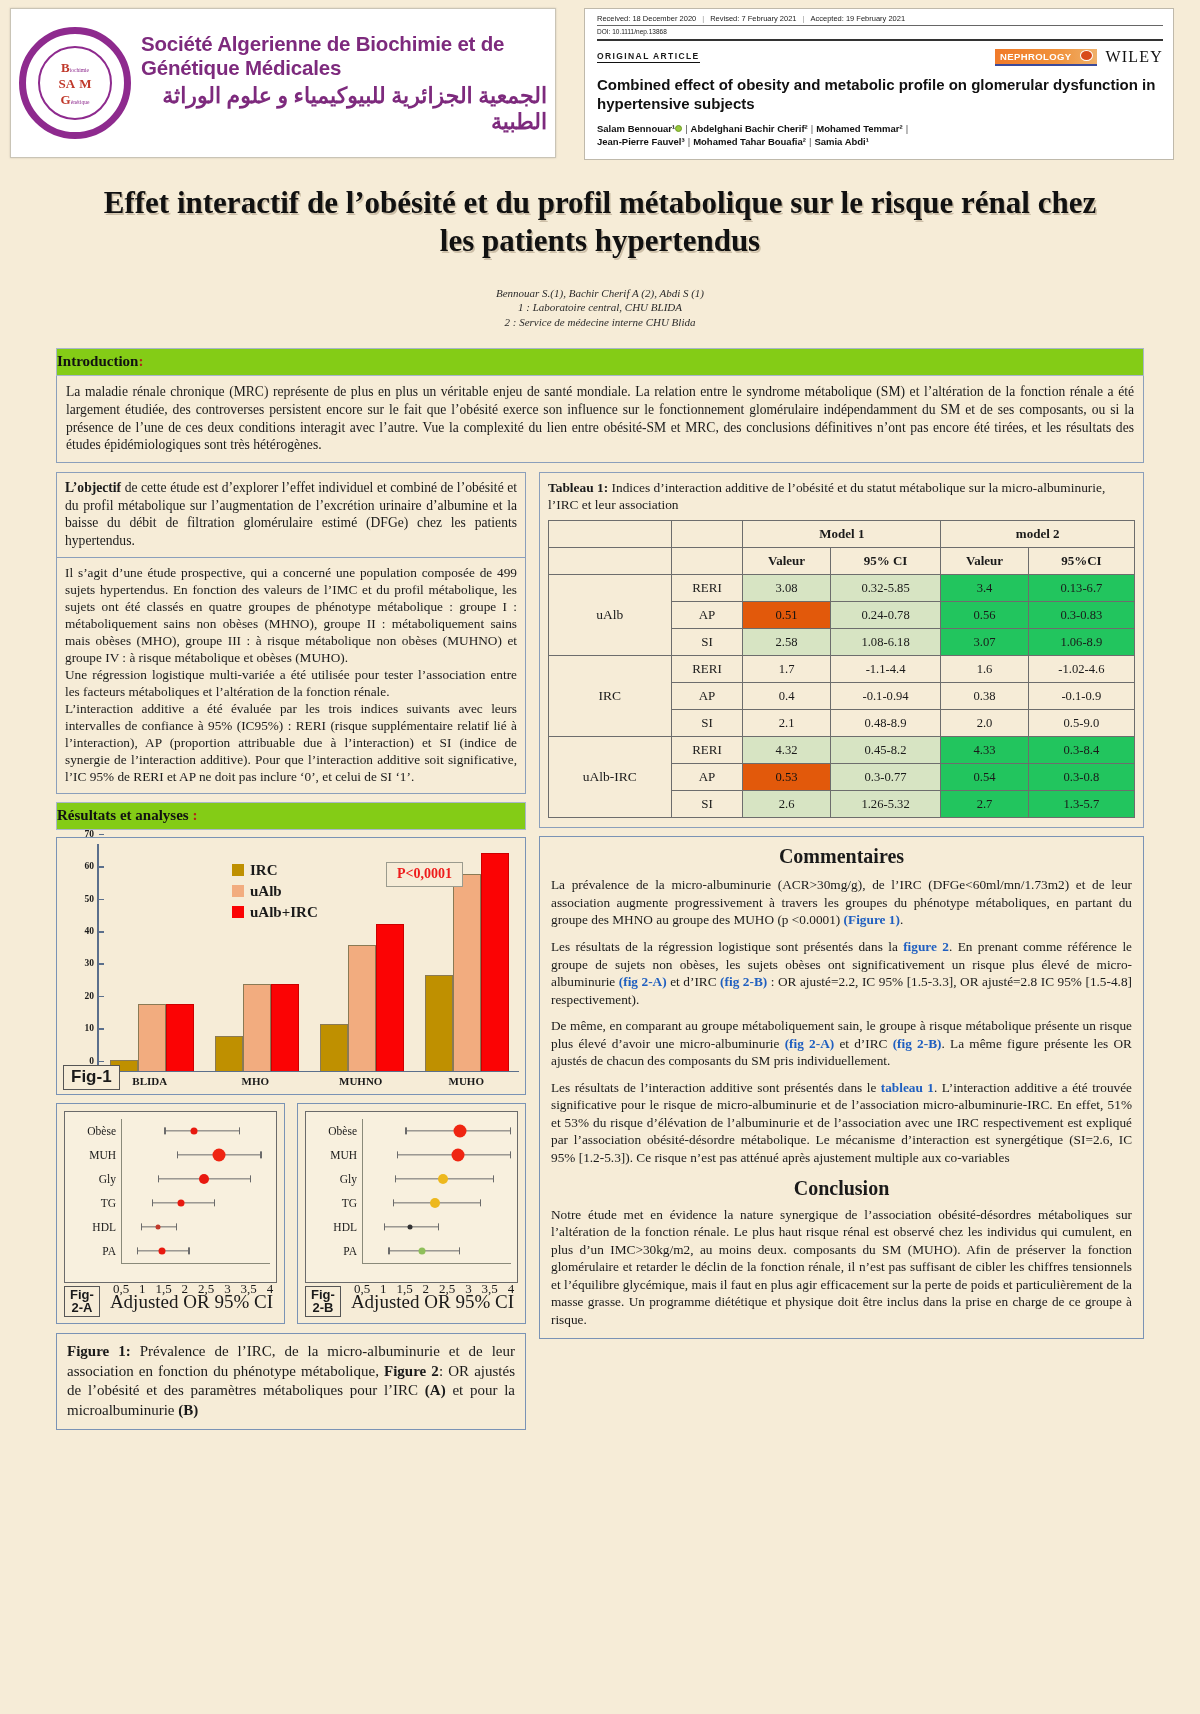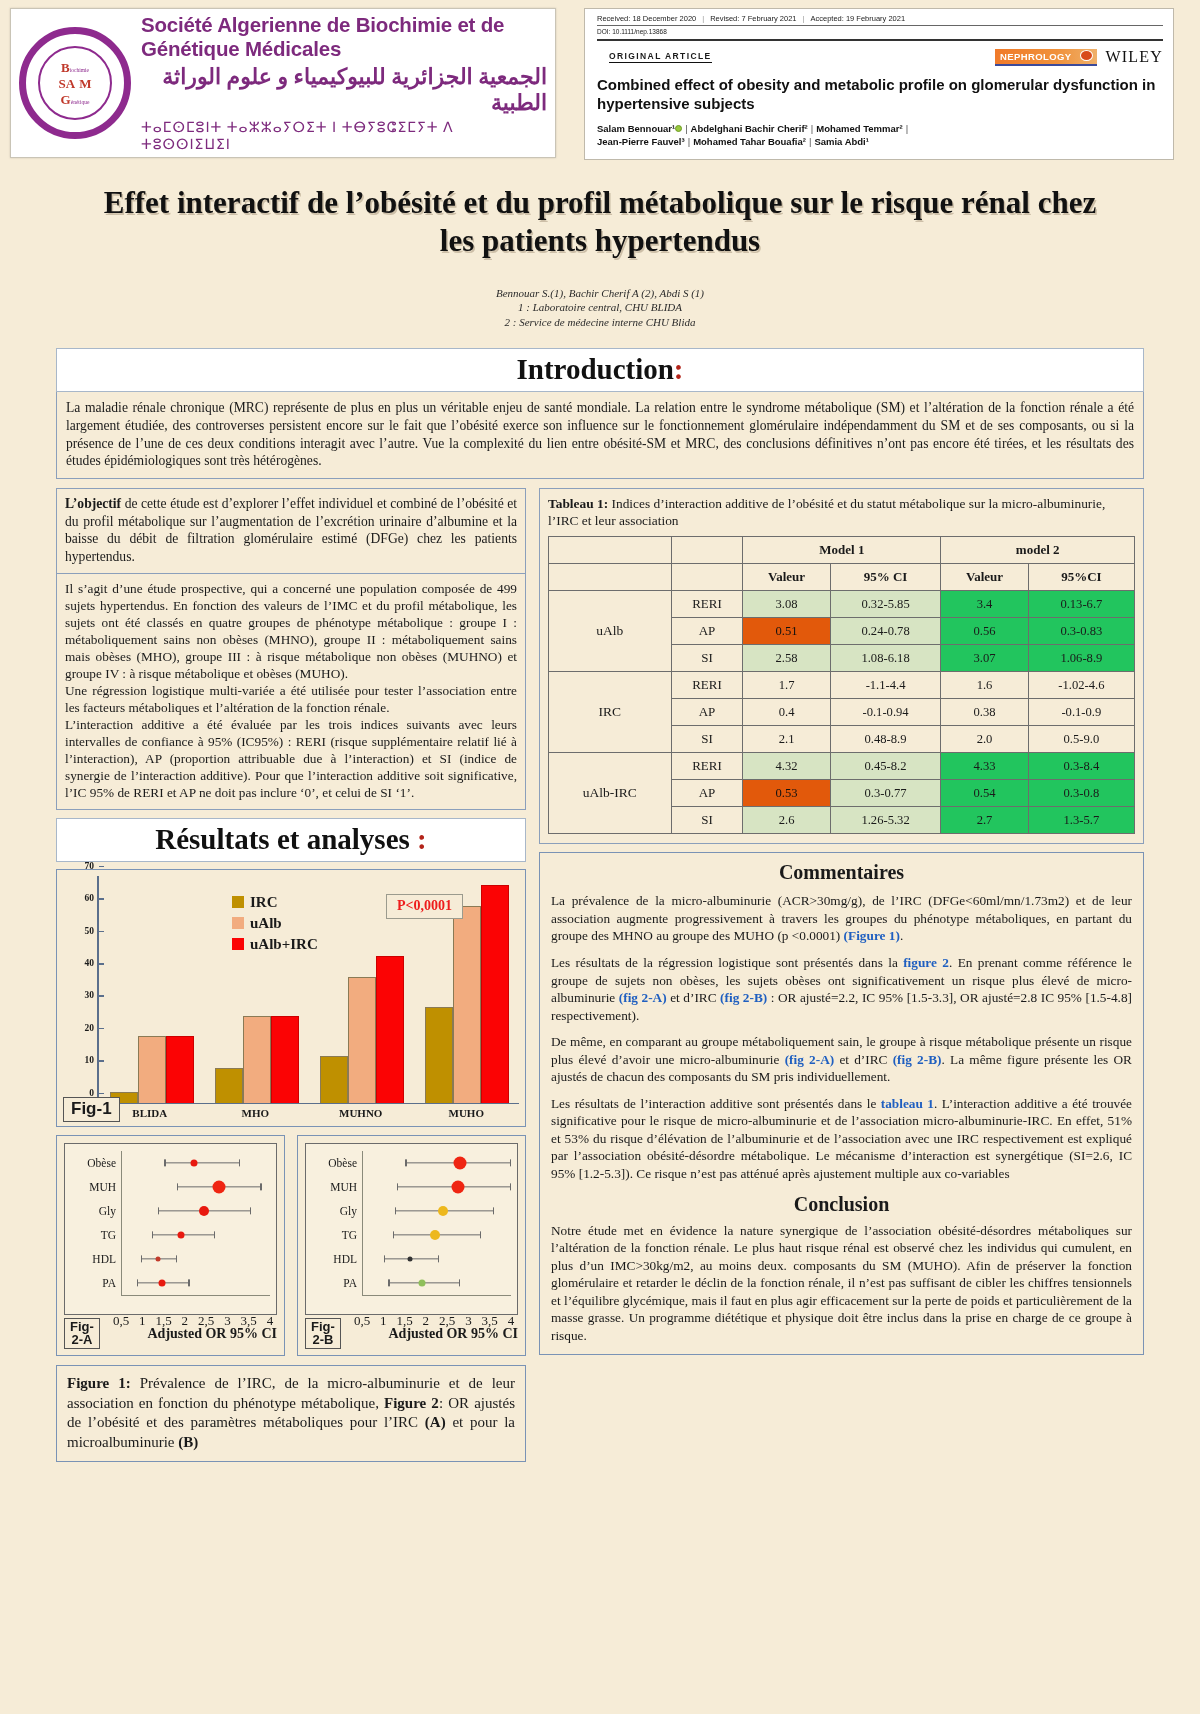--- a/index.html
+++ b/index.html
@@ -39,21 +39,21 @@
   .logo-tz { font-size:14px; color:#7d2a7d; letter-spacing:1px; }
 
   .article-box {
     width:590px; min-height:152px; background:#ffffff; border:1px solid #bfb9ab;
     padding:5px 10px 8px 12px; font-family:"Liberation Sans", sans-serif;
   }
   .art-dates { font-size:7.5px; color:#222; border-bottom:1px solid #666; padding-bottom:2px; display:flex; gap:6px; align-items:center;}
   .art-dates span { white-space:nowrap; }
   .art-sep { color:#999; }
   .art-doi { font-size:6.5px; color:#222; padding:2px 0 4px 0; border-bottom:2px solid #333; }
-  .art-typerow { display:flex; align-items:center; justify-content:space-between; margin-top:7px;margin-left:12px; }
+  .art-typerow { display:flex; align-items:center; justify-content:space-between; margin-top:7px; }
   .art-type { font-size:8.5px; font-weight:bold; letter-spacing:1.4px; border-bottom:1px solid #111; padding-bottom:1px; }
   .art-brands { display:flex; align-items:center; gap:8px; }
   .neph-badge {
     background:linear-gradient(90deg,#f07a2a 0%, #f0913a 60%, #efb06a 100%);
     color:#fff; font-size:9.5px; font-weight:bold; letter-spacing:.4px;
     padding:2px 26px 2px 5px; position:relative;
     border-bottom:2px solid #3b4a9a;
   }
   .neph-dot { position:absolute; right:4px; top:1px; width:13px; height:11px; background:#d84a1b; border-radius:50%;
     border:1px solid #fff; }
@@ -67,22 +67,22 @@
   .poster-title {
     text-align:center; font-size:31px; font-weight:bold; line-height:1.22;
     margin:24px 100px 0 100px; color:#111;
     text-shadow:1.5px 1.5px 0 rgba(130,110,80,.35);
     font-family:"Liberation Serif", serif;
   }
   .poster-authors { text-align:center; font-size:11px; font-style:italic; margin-top:26px; line-height:1.35; color:#2b2b2b;}
 
   
   .sec-bar {
-    background:#ffffff; border:1px solid #a8b7c9; text-align:center;
-    font-size:29px; font-weight:bold; padding:4px 0 5px 0; color:#111;
+    background:#84cc16; border:1px solid #a8b7c9; 
+    font-size:15px; font-weight:bold; padding:4px 0 5px 0; color:#111;
     font-family:"Liberation Serif", serif;
   }
   .sec-bar .colon { color:#b3241a; }
 
   
   .content { padding:0 56px; margin-top:18px; }
   .intro-body {
     border:1px solid #8b9fbb; border-top:none; padding:7px 9px 8px 9px;
     font-size:13.6px; line-height:1.30; text-align:justify;
   }
@@ -144,21 +144,21 @@
   .flabels { width:52px; flex:0 0 52px; }
   .flabels div { height:24px; display:flex; align-items:center; justify-content:flex-end; font-size:11.5px; padding-right:5px; }
   .fplot { flex:1; position:relative; border-left:1.5px solid #8a8a7a; }
   .frow { height:24px; position:relative; }
   .fline { position:absolute; top:50%; height:1.3px; background:#6b6b6b; transform:translateY(-50%); }
   .fline:before, .fline:after { content:""; position:absolute; top:-3px; width:1.3px; height:7px; background:#6b6b6b; }
   .fline:before { left:0; } .fline:after { right:0; }
   .fdot { position:absolute; top:50%; transform:translate(-50%,-50%); border-radius:50%; }
   .faxis { position:relative; height:16px; margin-left:52px; border-top:1.5px solid #8a8a7a; }
   .faxis span { position:absolute; transform:translateX(-50%); font-size:13px; top:17px; }
-  .fcaption { text-align:right; font-size:14px; font-weight:bold; margin-top:2px; font-family:"Liberation Serif",serif;}
+  .fcaption { text-align:center; font-size:19px; font-weight:normal; margin-top:2px; font-family:"Liberation Serif",serif;}
   .fig2row { display:flex; align-items:center; gap:6px; margin-top:3px; }
   .fig2tag { border:1px solid #555; background:#f6ecd7; font-family:"Liberation Sans",sans-serif; font-weight:bold;
              font-size:13px; padding:1px 5px; line-height:1.05; text-align:center; }
 
   
   .capbox { border:1px solid #7a93b5; margin-top:9px; padding:8px 10px 9px 10px; font-size:15px; line-height:1.30; text-align:justify;}
   .capbox b { font-weight:bold; }
 
   
   .comm-wrap { border:1px solid #7a93b5; padding:8px 11px 10px 11px; }
@@ -179,21 +179,20 @@
         <div class="seal-letters">
           <div><span class="l1">B</span><span class="tiny">iochimie</span></div>
           <div><span class="l2">SA</span> <span class="l1">M</span></div>
           <div><span class="l1">G</span><span class="tiny">énétique</span></div>
         </div>
       </div>
     </div>
     <div class="logo-text">
       <div class="logo-fr">Société Algerienne de Biochimie et de Génétique Médicales</div>
       <div class="logo-ar">الجمعية الجزائرية للبيوكيمياء و علوم الوراثة الطبية</div>
-      <div class="logo-tz">ⵜⴰⵎⵙⵎⵓⵏⵜ ⵜⴰⵣⵣⴰⵢⵔⵉⵜ ⵏ ⵜⴱⵢⵓⵛⵉⵎⵢⵜ ⴷ ⵜⵓⵙⵙⵏⵉⵡⵉⵏ</div>
     </div>
   </div>
 
   <div class="article-box">
     <div class="art-dates">
       <span>Received: 18 December 2020</span>
       <span class="art-sep">|</span>
       <span>Revised: 7 February 2021</span>
       <span class="art-sep">|</span>
       <span>Accepted: 19 February 2021</span>

